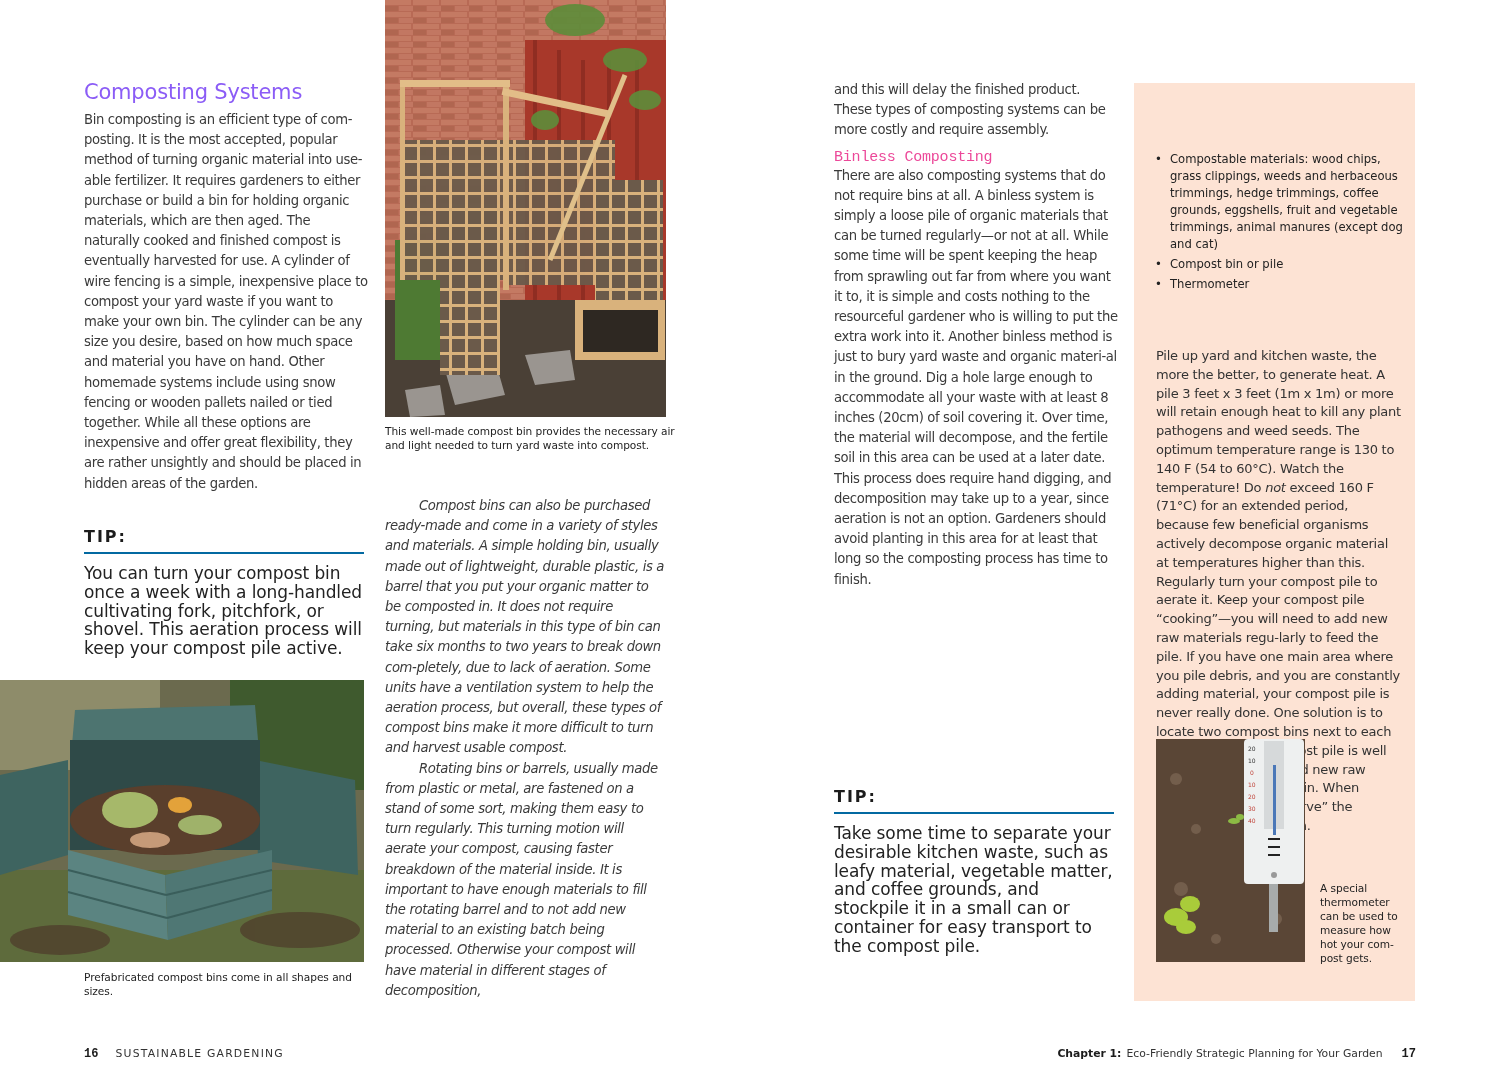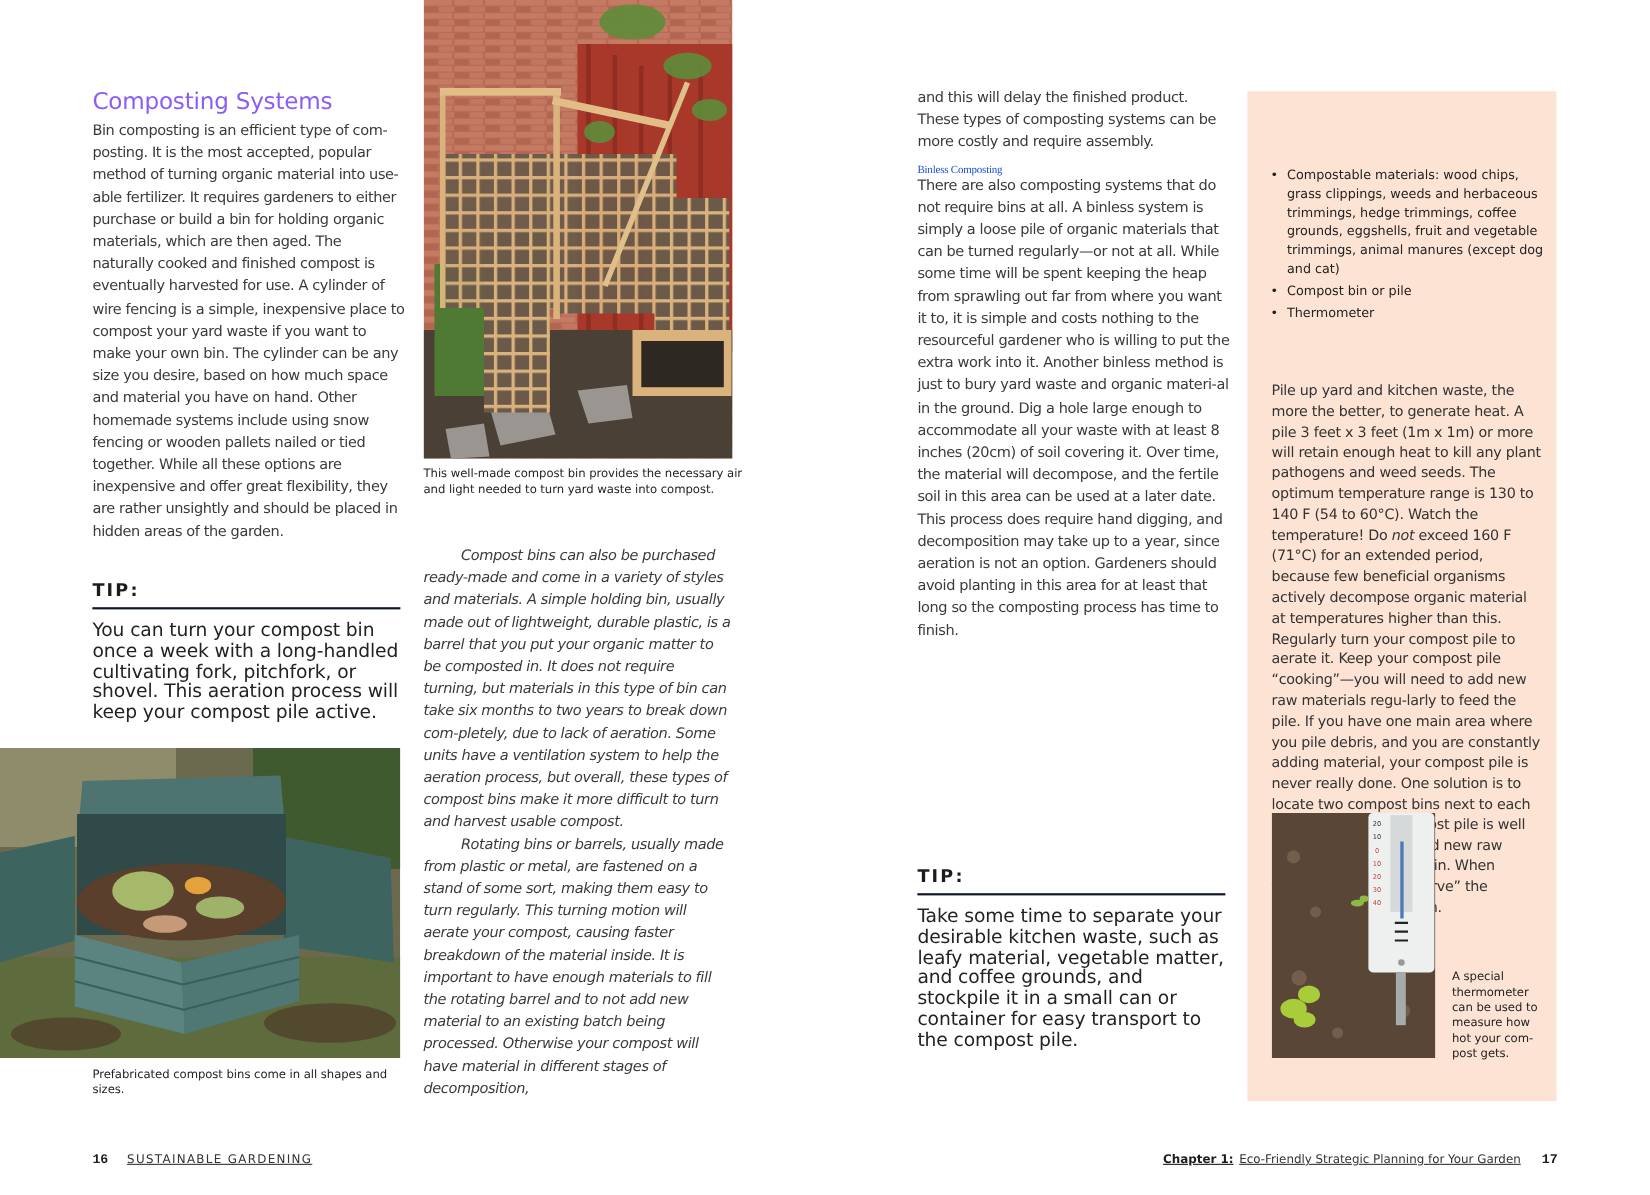--- a/index.html
+++ b/index.html
@@ -13,39 +13,39 @@
     font-size: 13.2px; line-height: 20.2px; color: #3a3a3a;
     font-family: "DejaVu Sans", sans-serif; letter-spacing: -0.35px;
   }
   .body-text p { margin: 0; }
   .indent { text-indent: 34px; font-style: italic; }
   h1.title {
     margin: 0; font-family: "DejaVu Sans", sans-serif; font-weight: 400;
     font-size: 21px; color: #8b5cf6; letter-spacing: -0.2px;
   }
   h2.subhead {
-    margin: 0; font-family: Liberation Serif, serif; font-weight: 400;
-    font-size: 10px; color: #1d4ed8; letter-spacing: -0.2px;
+    margin: 0; font-family: Liberation Mono, monospace; font-weight: 400;
+    font-size: 15px; color: #ec4899; letter-spacing: -0.2px;
   }
   .tip-head {
     font-family: "DejaVu Sans", sans-serif; font-weight: 700; font-size: 16px;
     letter-spacing: 2px; color: #1c1c1c; padding-bottom: 6px;
-    border-bottom: 2px solid #0f172a;
+    border-bottom: 2px solid #0369a1;
   }
   .tip-body {
     font-family: "DejaVu Sans", sans-serif; font-size: 17px; line-height: 18.8px;
     color: #222; margin-top: 10px; letter-spacing: -0.1px;
   }
   .caption {
     font-family: "DejaVu Sans", sans-serif; font-size: 10.6px; line-height: 14px;
     color: #222; letter-spacing: -0.05px;
   }
   .photo { overflow: hidden; }
   .footer-num { font-family: Liberation Mono, monospace; font-weight: 700; font-size: 12px; color: #1c1c1c; }
-  .footer-text { font-family: "DejaVu Sans", sans-serif; font-size: 10.8px; color: #333; text-decoration: underline; }
+  .footer-text { font-family: "DejaVu Sans", sans-serif; font-size: 10.8px; color: #333; }
 
   
   .sidebar { background: #fde3d4; }
   .banner {
     position: absolute; left: 0; top: 0; width: 100%; height: 30px;
     background: #ea5a2a;
     clip-path: polygon(0 0, 100% 0, 100% 72%, 50% 100%, 0 72%);
     text-align: center;
   }
   .banner span {

